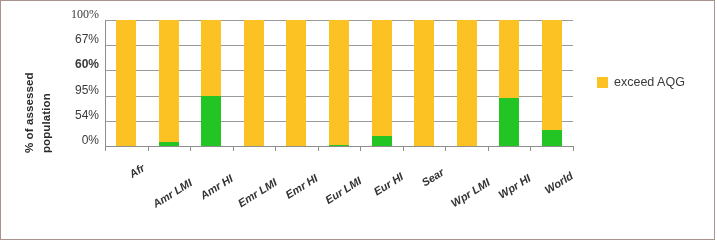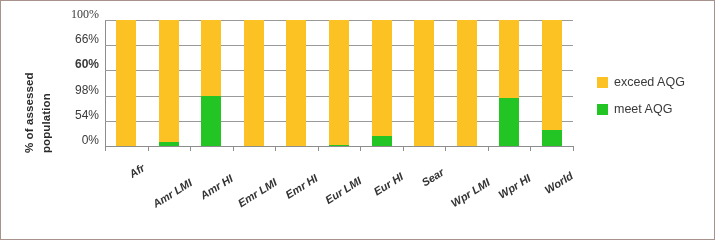--- a/index.html
+++ b/index.html
@@ -186,23 +186,23 @@
 
   <div id="y-axis-title">
 
     <span class="ytitle-line" id="ytitle-line-1">% of assessed</span>
     <span class="ytitle-line" id="ytitle-line-2">population</span>
   </div>
 
   <div id="y-tick-labels">
       <div class="y-tick-label" style="top: 126px;">0%</div>
       <div class="y-tick-label" style="top: 100.8px;">54%</div>
-      <div class="y-tick-label" style="top: 75.6px;">98%</div>
+      <div class="y-tick-label" style="top: 75.6px;">95%</div>
       <div class="y-tick-label" style="top: 50.4px; font-weight: bold;">60%</div>
-      <div class="y-tick-label" style="top: 25.2px;">66%</div>
+      <div class="y-tick-label" style="top: 25.2px;">67%</div>
       <div class="y-tick-label" style="top: 0px; font-family: Liberation Serif, serif;">100%</div>
     </div>
 
   <div id="plot-area">
     <div id="axis-line-y"></div>
     <div id="gridlines">
         <div class="gridline" style="top: 101px;"></div>
         <div class="gridline" style="top: 76px;"></div>
         <div class="gridline" style="top: 50px;"></div>
         <div class="gridline" style="top: 25px;"></div>
@@ -278,19 +278,15 @@
       <div class="x-label" style="left: 373.636px;">Wpr LMI</div>
       <div class="x-label" style="left: 416.182px;">Wpr HI</div>
       <div class="x-label" style="left: 458.727px;">World</div>
     </div>
 
   <div id="legend">
       <div class="legend-item">
         <span class="legend-swatch" style="background: rgb(252, 194, 36);"></span>
         <span class="legend-text">exceed AQG</span>
       </div>
-      <div class="legend-item">
-        <span class="legend-swatch" style="background: rgb(34, 197, 36);"></span>
-        <span class="legend-text">meet AQG</span>
-      </div>
     </div>
 
 </div>
 
 </body></html>

